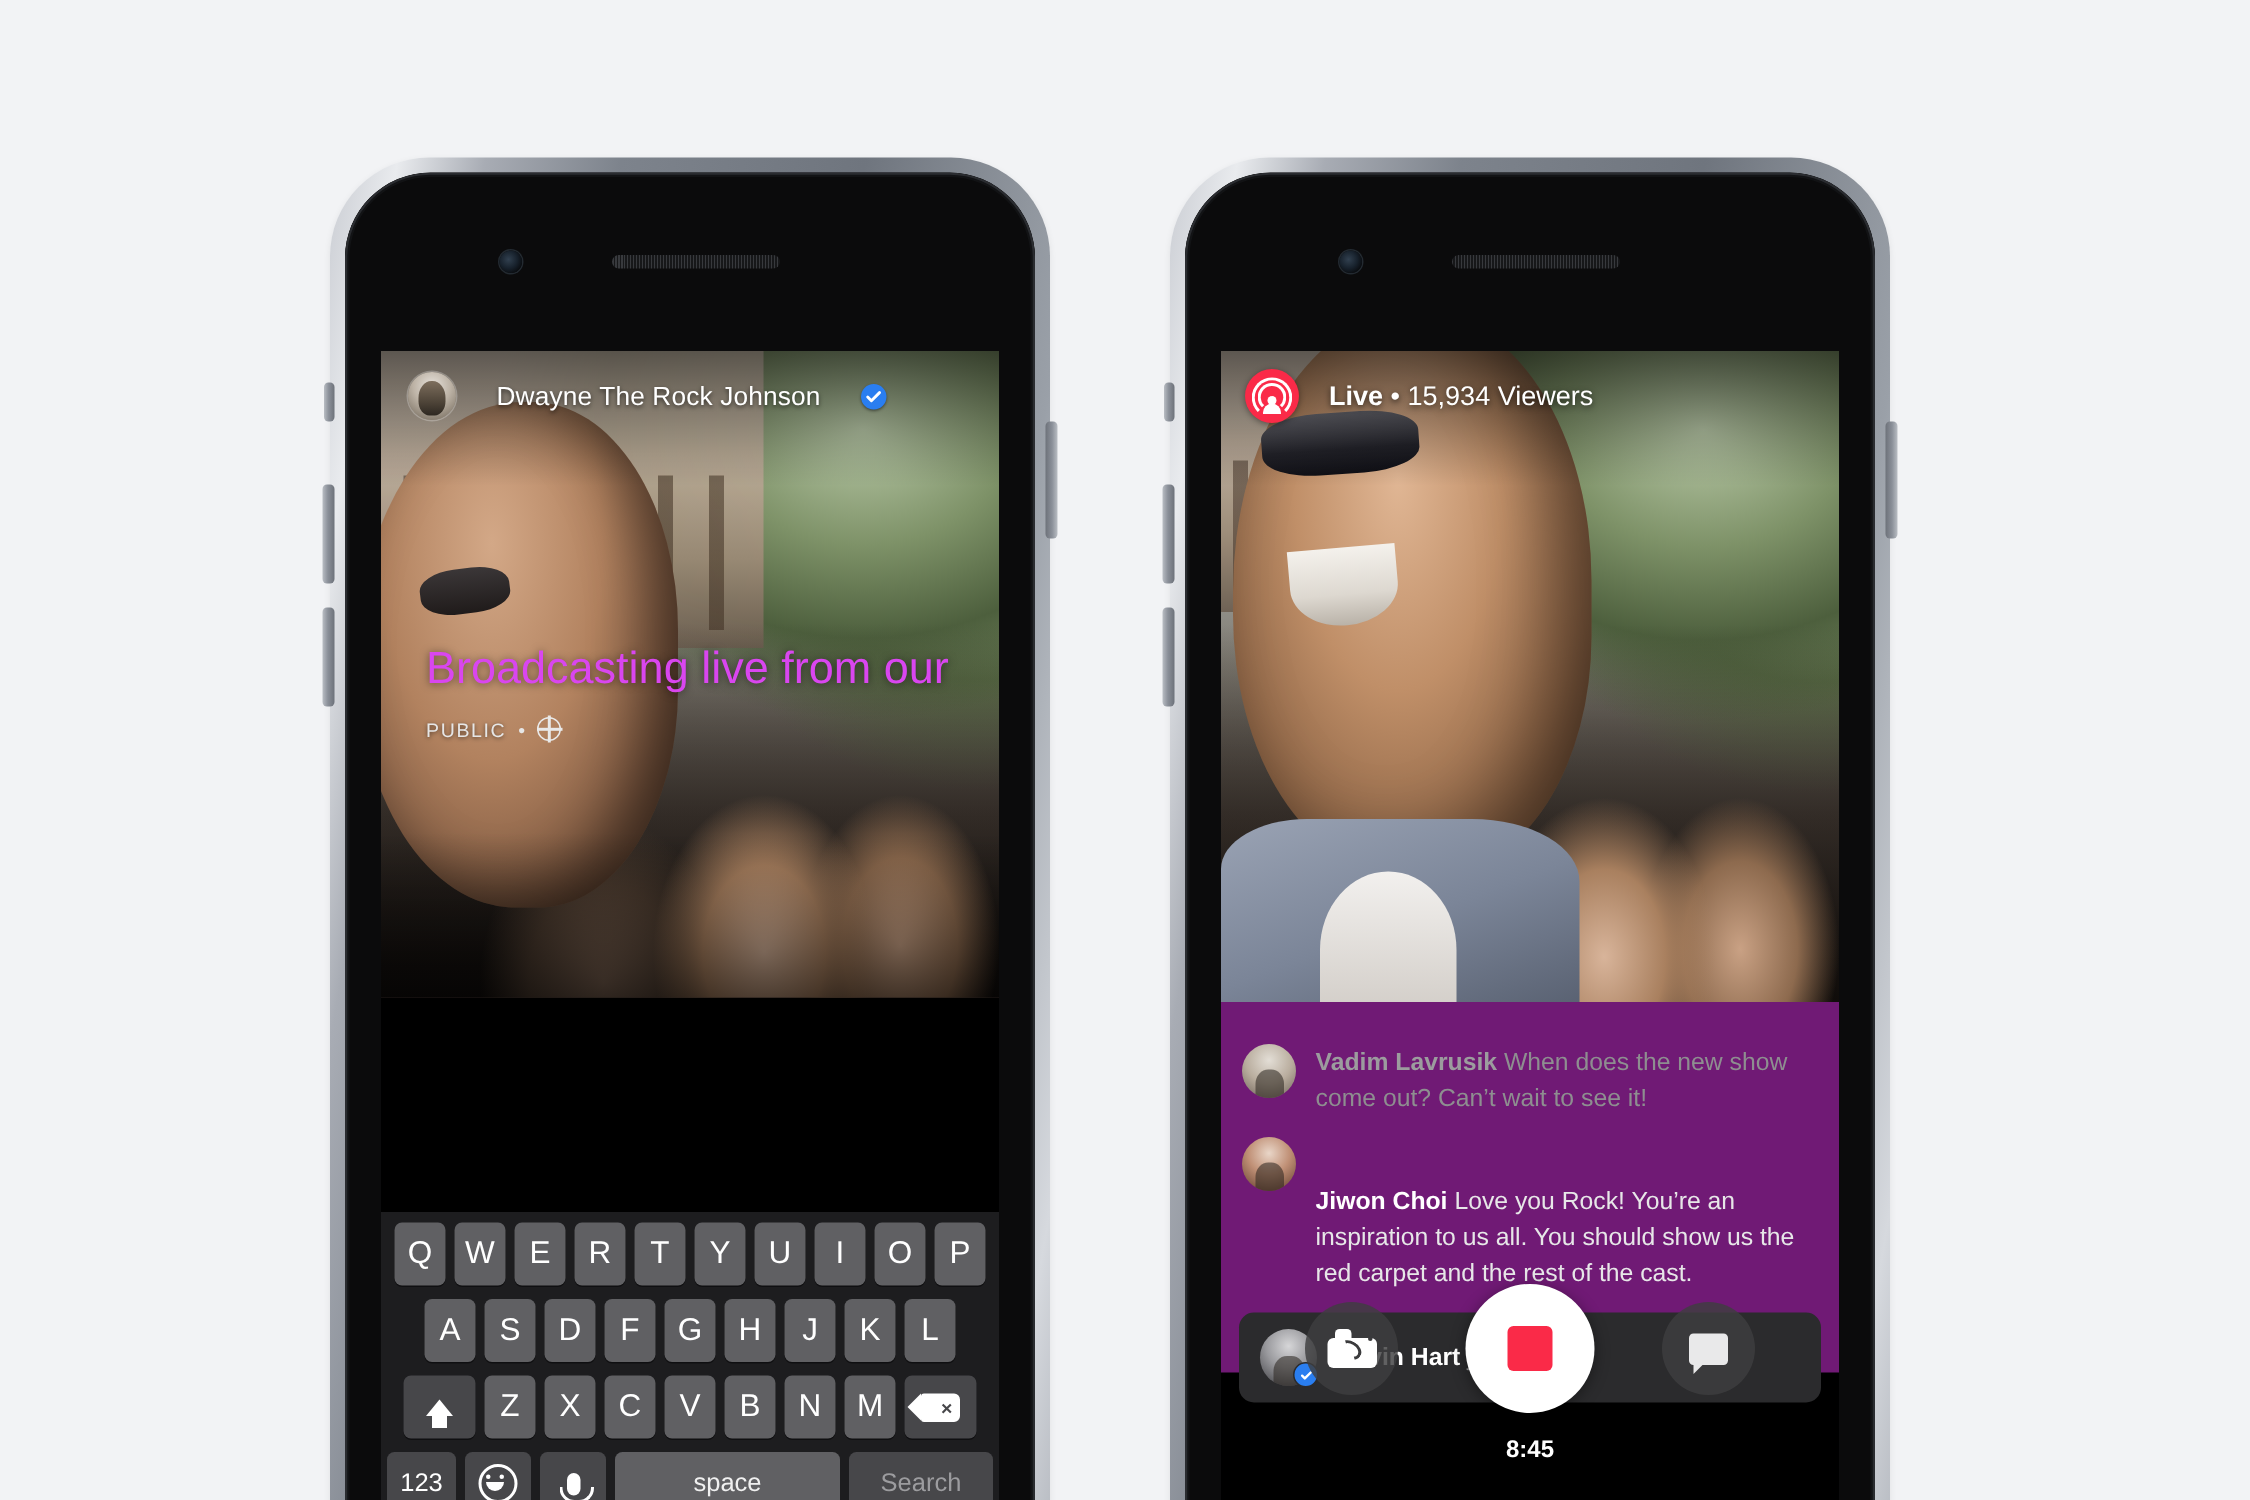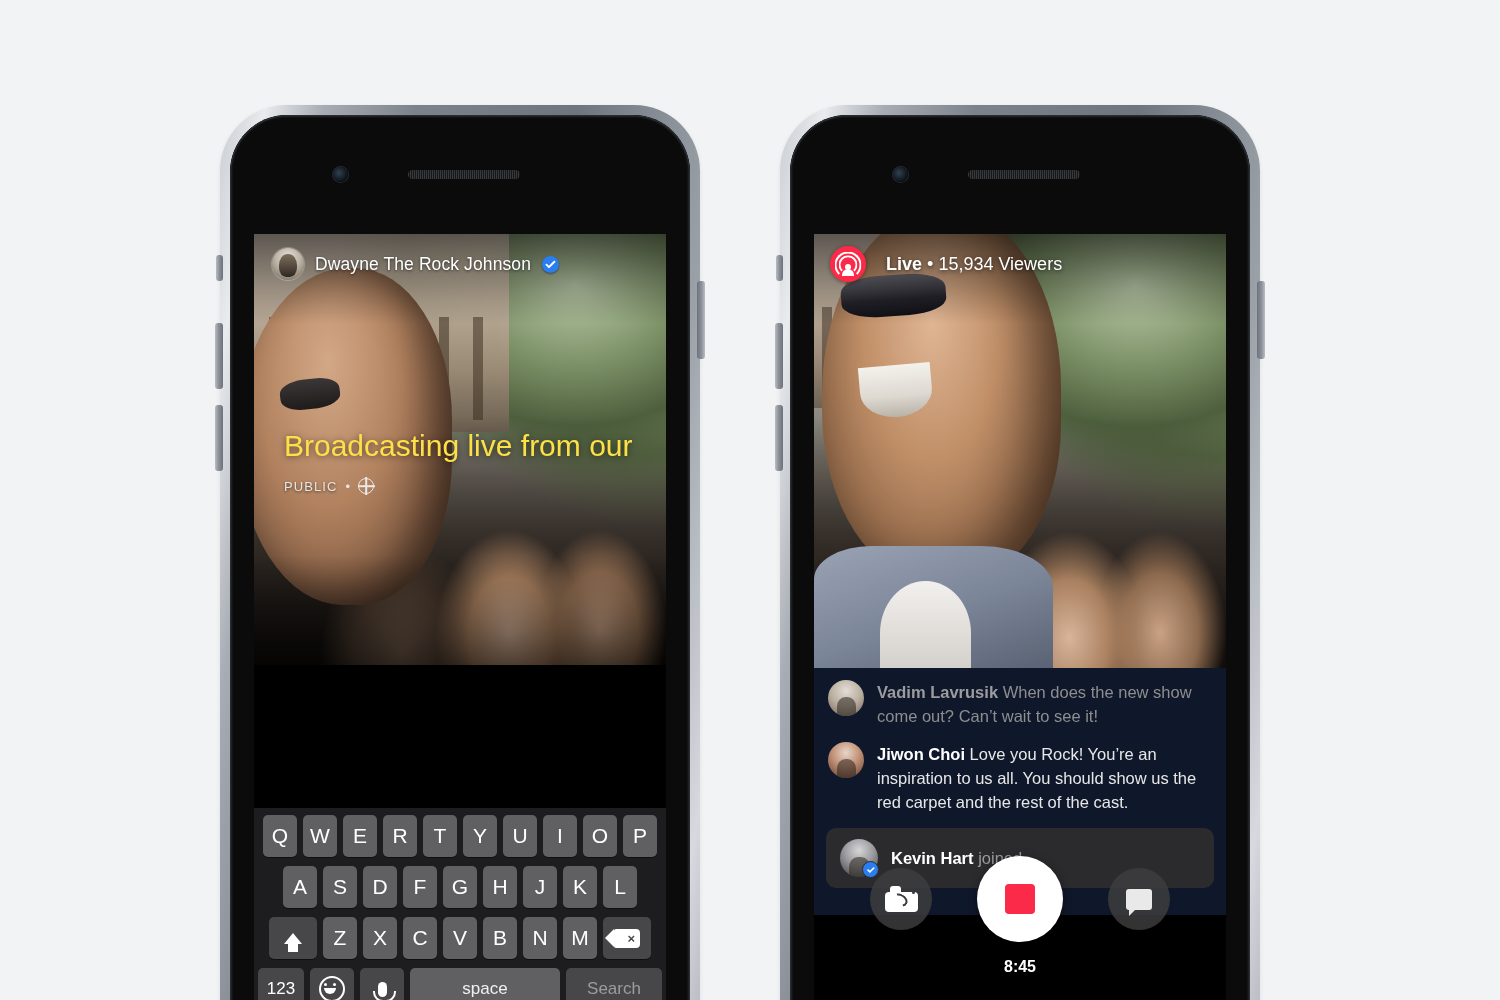--- a/index.html
+++ b/index.html
@@ -109,40 +109,40 @@
     background:linear-gradient(160deg,#9aa3b4 0%,#7b8598 50%,#545c6c 100%);border-radius:24% 30% 0 0;}
   .shirt2{position:absolute;left:16%;bottom:-4%;width:22%;height:24%;
     background:linear-gradient(180deg,#f2f0ee,#cfcac4);border-radius:50% 50% 0 0;}
 
   .vfade{position:absolute;left:0;right:0;top:0;height:90px;
     background:linear-gradient(180deg,rgba(0,0,0,.55),rgba(0,0,0,0));}
   .vfade-b{position:absolute;left:0;right:0;bottom:0;height:110px;
     background:linear-gradient(0deg,rgba(0,0,0,.6),rgba(0,0,0,0));}
 
   
-  .hdr{position:absolute;left:18px;top:14px;display:flex;align-items:center;gap:11px;z-index:6;}
+  .hdr{position:absolute;left:18px;top:14px;display:flex;align-items:center;gap:27px;z-index:6;}
   .avatar{
     width:32px;height:32px;border-radius:50%;flex:none;overflow:hidden;position:relative;
     background:radial-gradient(circle at 50% 30%,#e8e3dc 0%,#bdb3a6 45%,#6d6355 100%);
     box-shadow:0 0 0 1px rgba(255,255,255,.25);
   }
   .avatar:after{content:"";position:absolute;left:22%;top:18%;width:56%;height:74%;border-radius:48% 48% 40% 40%;
     background:linear-gradient(180deg,#7d6e5d 0%,#4f4539 60%,#2e2821 100%);}
   .hdr-name{color:#fff;font-size:17.5px;letter-spacing:.1px;text-shadow:0 1px 3px rgba(0,0,0,.6);}
   .verified{
     width:17px;height:17px;border-radius:50%;background:#2a7ef0;flex:none;
     display:flex;align-items:center;justify-content:center;
     box-shadow:0 1px 2px rgba(0,0,0,.45);
   }
   .verified svg{width:11px;height:11px;display:block;}
 
   
   .composer{position:absolute;left:30px;right:26px;top:192px;z-index:6;}
   .composer .line{
-    color:#fde047;font-size:30px;line-height:39px;font-weight:400;
+    color:#d946ef;font-size:30px;line-height:39px;font-weight:400;
     text-shadow:0 1px 6px rgba(0,0,0,.55);
   }
   .caret{display:inline-block;width:3px;height:30px;background:#3d8bfd;
     vertical-align:-6px;margin-left:1px;}
   .privacy{display:flex;align-items:center;gap:8px;margin-top:13px;}
   .privacy .pl{color:#e6e6e6;font-size:13px;letter-spacing:1.1px;text-shadow:0 1px 3px rgba(0,0,0,.6);}
   .privacy .dot{color:#e6e6e6;font-size:13px;}
   .globe{width:14px;height:14px;border-radius:50%;border:1.6px solid #e9e9e9;position:relative;}
   .globe:before{content:"";position:absolute;left:50%;top:-1.6px;bottom:-1.6px;width:1.6px;background:#e9e9e9;transform:translateX(-50%);}
   .globe:after{content:"";position:absolute;top:50%;left:-1.6px;right:-1.6px;height:1.6px;background:#e9e9e9;transform:translateY(-50%);}
@@ -204,33 +204,33 @@
   .glyph-live .person:before{content:"";position:absolute;left:50%;top:0;transform:translateX(-50%);width:9px;height:9px;border-radius:50%;background:#fff;}
   .glyph-live .person:after{content:"";position:absolute;left:50%;bottom:0;transform:translateX(-50%);width:19px;height:11px;border-radius:10px 10px 0 0;background:#fff;}
   .livedot .glyph-live{width:26px;height:26px;}
   .livedot .glyph-live .r1{width:23px;height:23px;border-width:2px;}
   .livedot .glyph-live .r2{width:15px;height:15px;border-width:2px;}
   .livedot .glyph-live .person{width:12px;height:12px;bottom:1px;}
   .livedot .glyph-live .person:before{width:6px;height:6px;}
   .livedot .glyph-live .person:after{width:12px;height:7px;border-radius:6px 6px 0 0;}
 
   
-  .comments{position:absolute;left:0;right:0;top:434px;bottom:150px;background:#0f172a;padding-top:4px;}
+  .comments{position:absolute;left:0;right:0;top:434px;bottom:150px;background:#701a75;padding-top:20px;}
   .cmt{display:flex;gap:13px;padding:8px 14px 6px 14px;}
   .cmt-av{width:36px;height:36px;border-radius:50%;flex:none;position:relative;overflow:hidden;}
   .av-a{background:radial-gradient(circle at 50% 30%,#e3ded6 0%,#b9ad9e 50%,#6c6156 100%);}
   .av-b{background:radial-gradient(circle at 50% 30%,#e9d6c8 0%,#c09076 45%,#5d3a2a 100%);}
   .av-c{background:radial-gradient(circle at 50% 30%,#d6d6d8 0%,#9a9a9e 45%,#3a3a3e 100%);}
   .cmt-av:after{content:"";position:absolute;left:24%;top:48%;width:54%;height:60%;border-radius:44% 44% 0 0;
     background:rgba(40,34,30,.55);}
   .cmt-txt{font-size:16.5px;line-height:24px;}
   .cmt-name{font-weight:700;}
   .faded .cmt-txt{color:#8e8e90;}
   .faded .cmt-name{color:#9c9c9e;}
-  .bright .cmt-txt{color:#e7e7e8;}
+  .bright .cmt-txt{color:#e7e7e8;margin-top:31px;}
   .bright .cmt-name{color:#fff;}
   .joined{margin:8px 12px 0 12px;background:#2b2b2d;border-radius:10px;display:flex;align-items:center;gap:13px;padding:11px 14px;}
   .joined .cmt-av{width:38px;height:38px;}
   .badge-v{position:absolute;right:-1px;bottom:-1px;width:15px;height:15px;border-radius:50%;
     background:#2a7ef0;border:1.5px solid #2b2b2d;display:flex;align-items:center;justify-content:center;}
   .badge-v svg{width:8px;height:8px;}
   .jwrap{position:relative;width:38px;height:38px;flex:none;}
 
   
   .kb{position:absolute;left:0;right:0;bottom:0;height:250px;background:#1d1d1f;padding-top:7px;}

